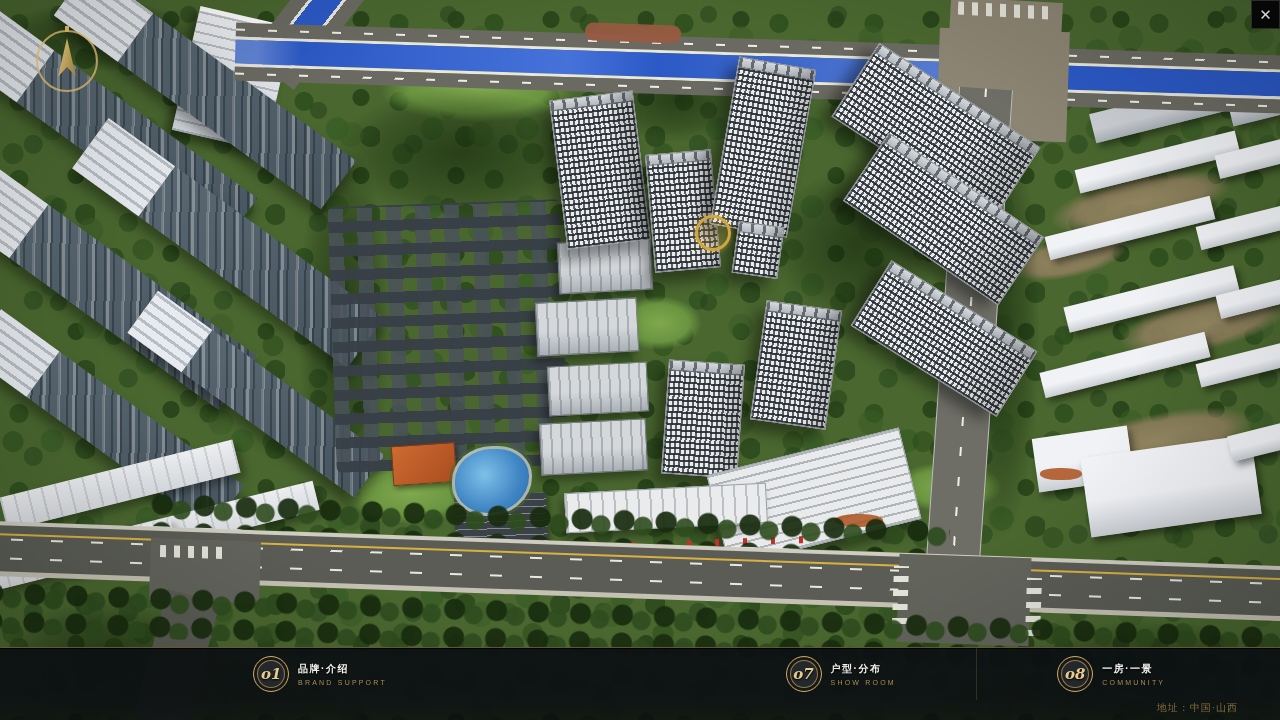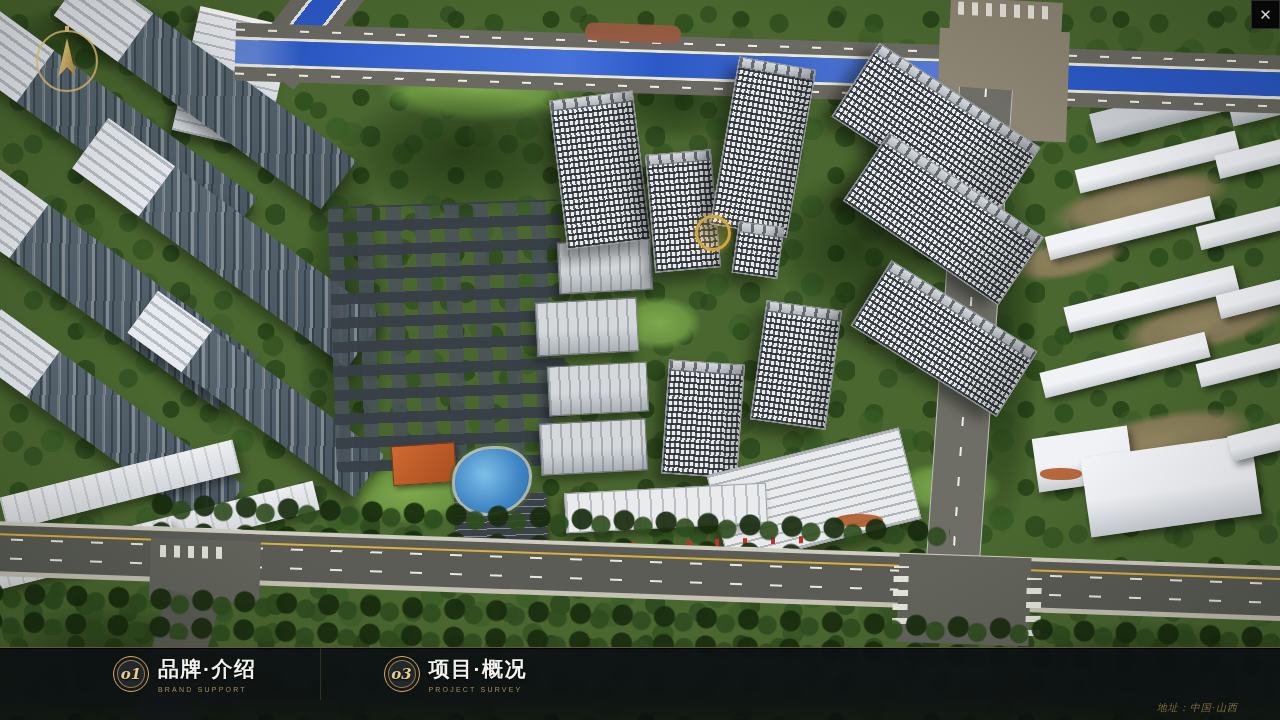--- a/index.html
+++ b/index.html
@@ -111,37 +111,37 @@
   .mleft{left:50px;width:540px;}
   .mright{left:706px;width:540px;}
   .mi{flex:1;display:flex;align-items:center;justify-content:center;gap:9px;height:100%;cursor:pointer;}
   .mi + .mi{border-left:1px solid rgba(160,130,70,.25);}
   .badge{position:relative;width:34px;height:34px;border-radius:50%;border:1px solid #c9a86a;flex:0 0 auto;
     background:radial-gradient(circle at 50% 45%,#23282d 55%,#0d1013);
     box-shadow:inset 0 0 0 3px rgba(5,7,8,.85), inset 0 0 0 4px rgba(201,168,106,.65);
     display:flex;align-items:center;justify-content:center;}
   .bn{font-family:"DejaVu Serif",serif;font-style:italic;font-weight:700;font-size:15px;color:#e7cb8c;text-shadow:0 1px 2px #000;}
   .mtext{display:flex;flex-direction:column;align-items:flex-start;}
-  .zh{font-size:21px;font-weight:700;color:#f2f1ee;letter-spacing:1.5px;text-shadow:0 1px 2px #000;white-space:nowrap;}
+  .zh{font-size:10px;font-weight:700;color:#f2f1ee;letter-spacing:1.5px;text-shadow:0 1px 2px #000;white-space:nowrap;}
   .en{font-size:7px;color:#ab8d53;letter-spacing:2.2px;margin-top:3px;text-transform:uppercase;white-space:nowrap;}
   .logo{left:577px;bottom:1px;width:126px;height:88px;z-index:55;cursor:pointer;
     border:1px solid #8f7440;box-shadow:0 0 0 1px #07090b, inset 0 0 0 1px rgba(201,168,106,.3);
     background:linear-gradient(180deg,#252c32,#0d1013 55%,#0a0d0f);
     display:flex;flex-direction:column;align-items:center;justify-content:center;gap:4px;}
   .seal{position:relative;width:30px;height:30px;background:#caa964;
     clip-path:polygon(30% 0,70% 0,100% 30%,100% 70%,70% 100%,30% 100%,0 70%,0 30%);
     display:flex;align-items:center;justify-content:center;}
   .seal .inner{width:24px;height:24px;background:#11151a;
     clip-path:polygon(30% 0,70% 0,100% 30%,100% 70%,70% 100%,30% 100%,0 70%,0 30%);
     background-image:
       repeating-linear-gradient(0deg,rgba(202,169,100,.85) 0 1px,transparent 1px 4px),
       repeating-linear-gradient(90deg,rgba(202,169,100,.85) 0 1px,transparent 1px 4px);}
   .ltitle{font-size:20px;font-weight:700;color:#dcbd7f;letter-spacing:5px;text-shadow:0 1px 3px #000;font-family:"DejaVu Serif","Liberation Serif",serif;}
   .ltag{width:64px;height:2px;background:repeating-linear-gradient(90deg,#9a7c45 0 3px,transparent 3px 6px);}
-  .addr{right:42px;bottom:5px;font-size:10px;color:#7f6c3d;letter-spacing:1px;z-index:56;font-style:italic;}
+  .addr{right:42px;bottom:5px;font-size:10px;color:#7f6c3d;letter-spacing:1px;z-index:56;}
 </style>
 </head>
 <body>
 
 <div class="stage">
 
   <div class="abs scene" style="inset:0">
     <div class="abs ground"></div>
     <div class="abs ground2"></div>
 
@@ -262,31 +262,40 @@
     <div class="abs mgroup mleft">
       <div class="mi">
         <div class="badge">
             <span class="bn">o1</span>
           </div>
         <div class="mtext">
           <div class="zh">品牌·介绍</div>
           <div class="en">BRAND SUPPORT</div>
         </div>
       </div>
+    </div>
+
+    <div class="abs mgroup mright">
       <div class="mi">
         <div class="badge">
-            <span class="bn">o3</span>
+            <span class="bn">o7</span>
           </div>
         <div class="mtext">
-          <div class="zh">项目·概况</div>
-          <div class="en">PROJECT SURVEY</div>
+          <div class="zh">户型·分布</div>
+          <div class="en">SHOW ROOM</div>
+        </div>
+      </div>
+      <div class="mi">
+        <div class="badge">
+            <span class="bn">o8</span>
+          </div>
+        <div class="mtext">
+          <div class="zh">一房·一景</div>
+          <div class="en">COMMUNITY</div>
         </div>
       </div>
     </div>
 
-    <div class="abs mgroup mright">
-    </div>
-
     <div class="abs addr">地址：中国·山西</div>
   </div>
 
 
 </div>
 
 </body></html>

